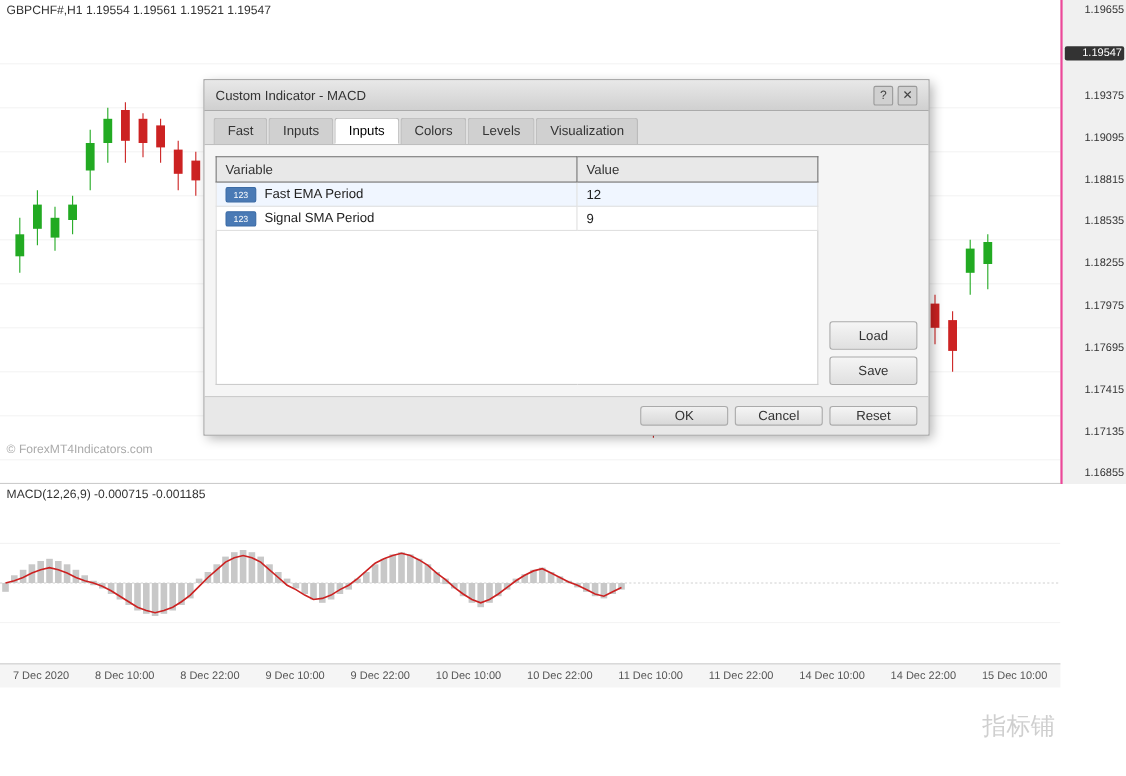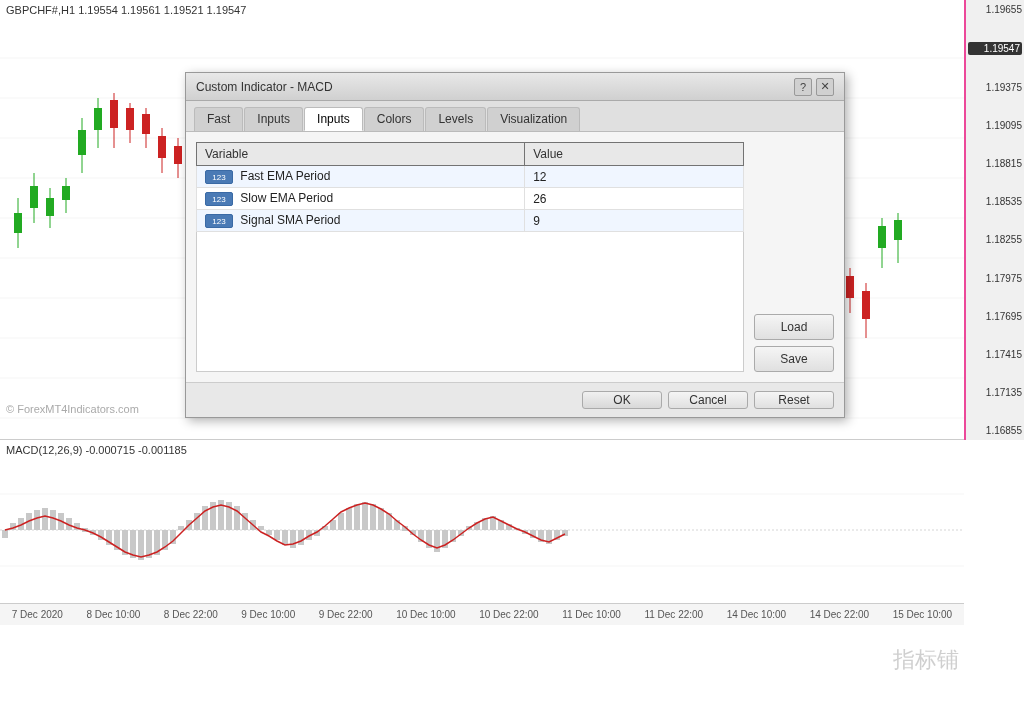--- a/index.html
+++ b/index.html
@@ -701,27 +701,20 @@
               <tr>
                 <td>
                   <span class="var-icon">123</span>
                   <span>Fast EMA Period</span>
                 </td>
                 <td>12</td>
               </tr>
               <tr>
                 <td>
                   <span class="var-icon">123</span>
-                  <span>Slow EMA Period</span>
-                </td>
-                <td>26</td>
-              </tr>
-              <tr>
-                <td>
-                  <span class="var-icon">123</span>
                   <span>Signal SMA Period</span>
                 </td>
                 <td>9</td>
               </tr>
               <tr>
                 <td colspan="2" style="height:140px;background:#fff;border:none;"></td>
               </tr>
             </tbody>
           </table>
         </div>

